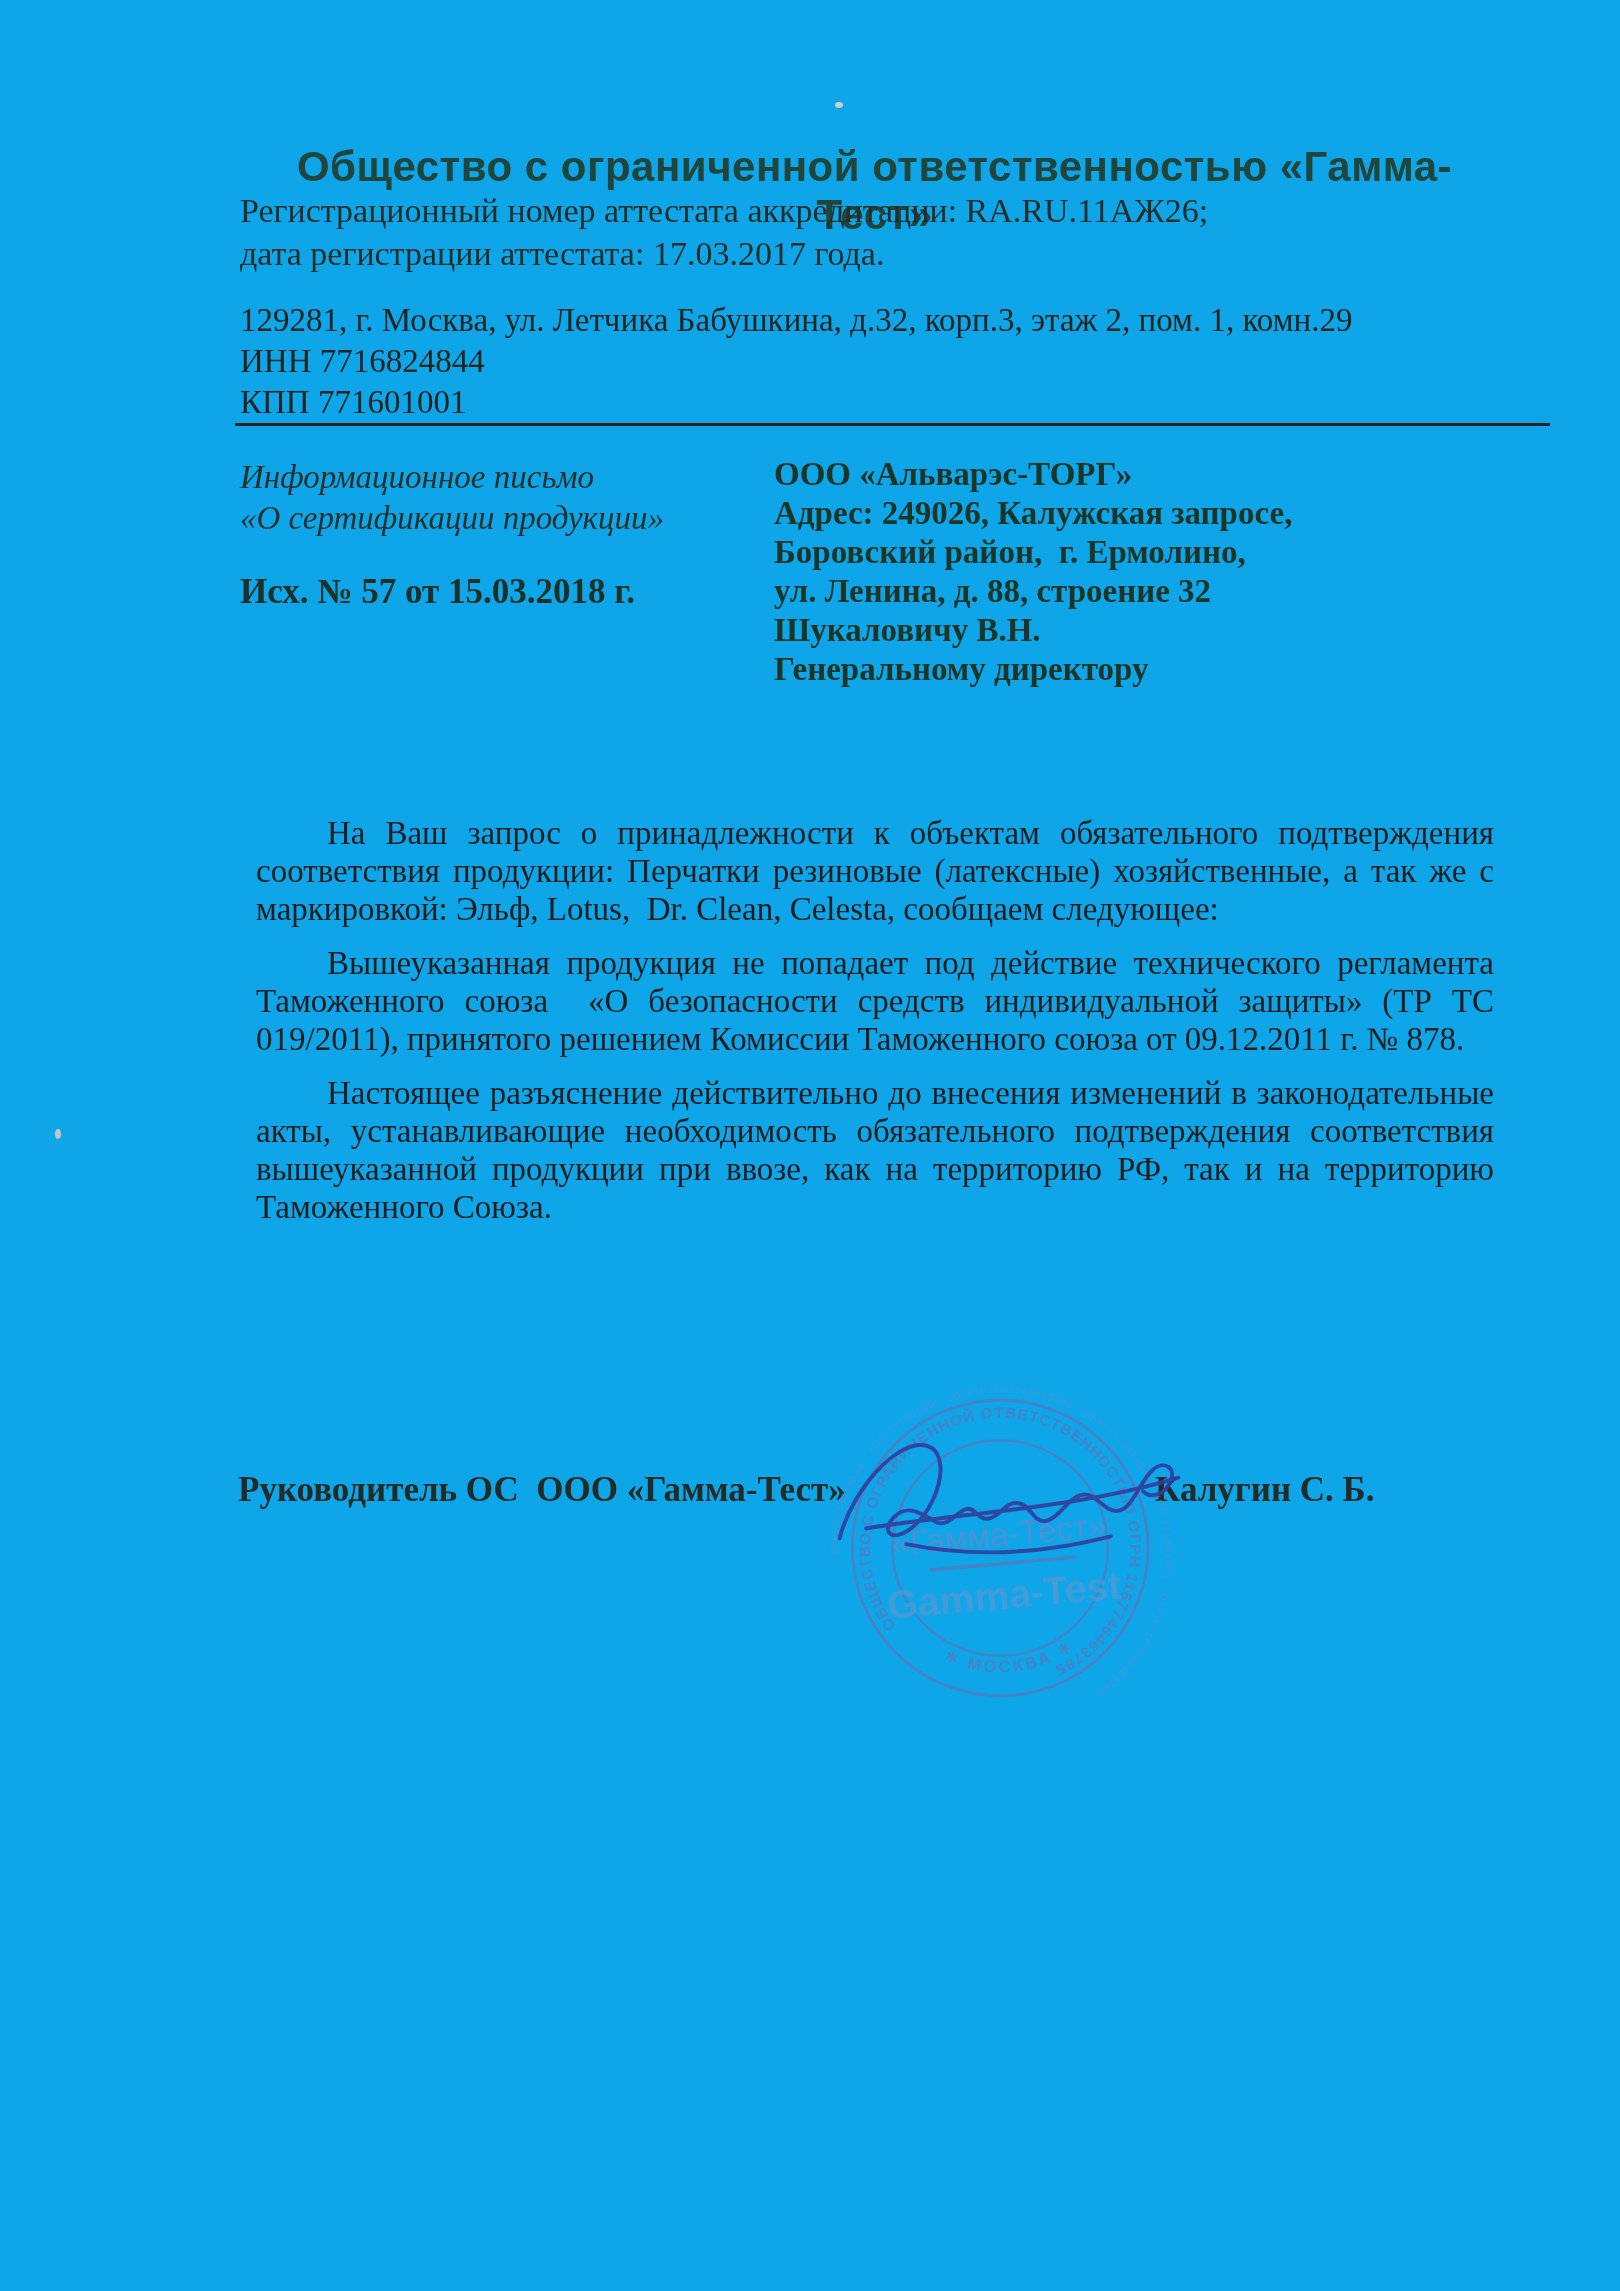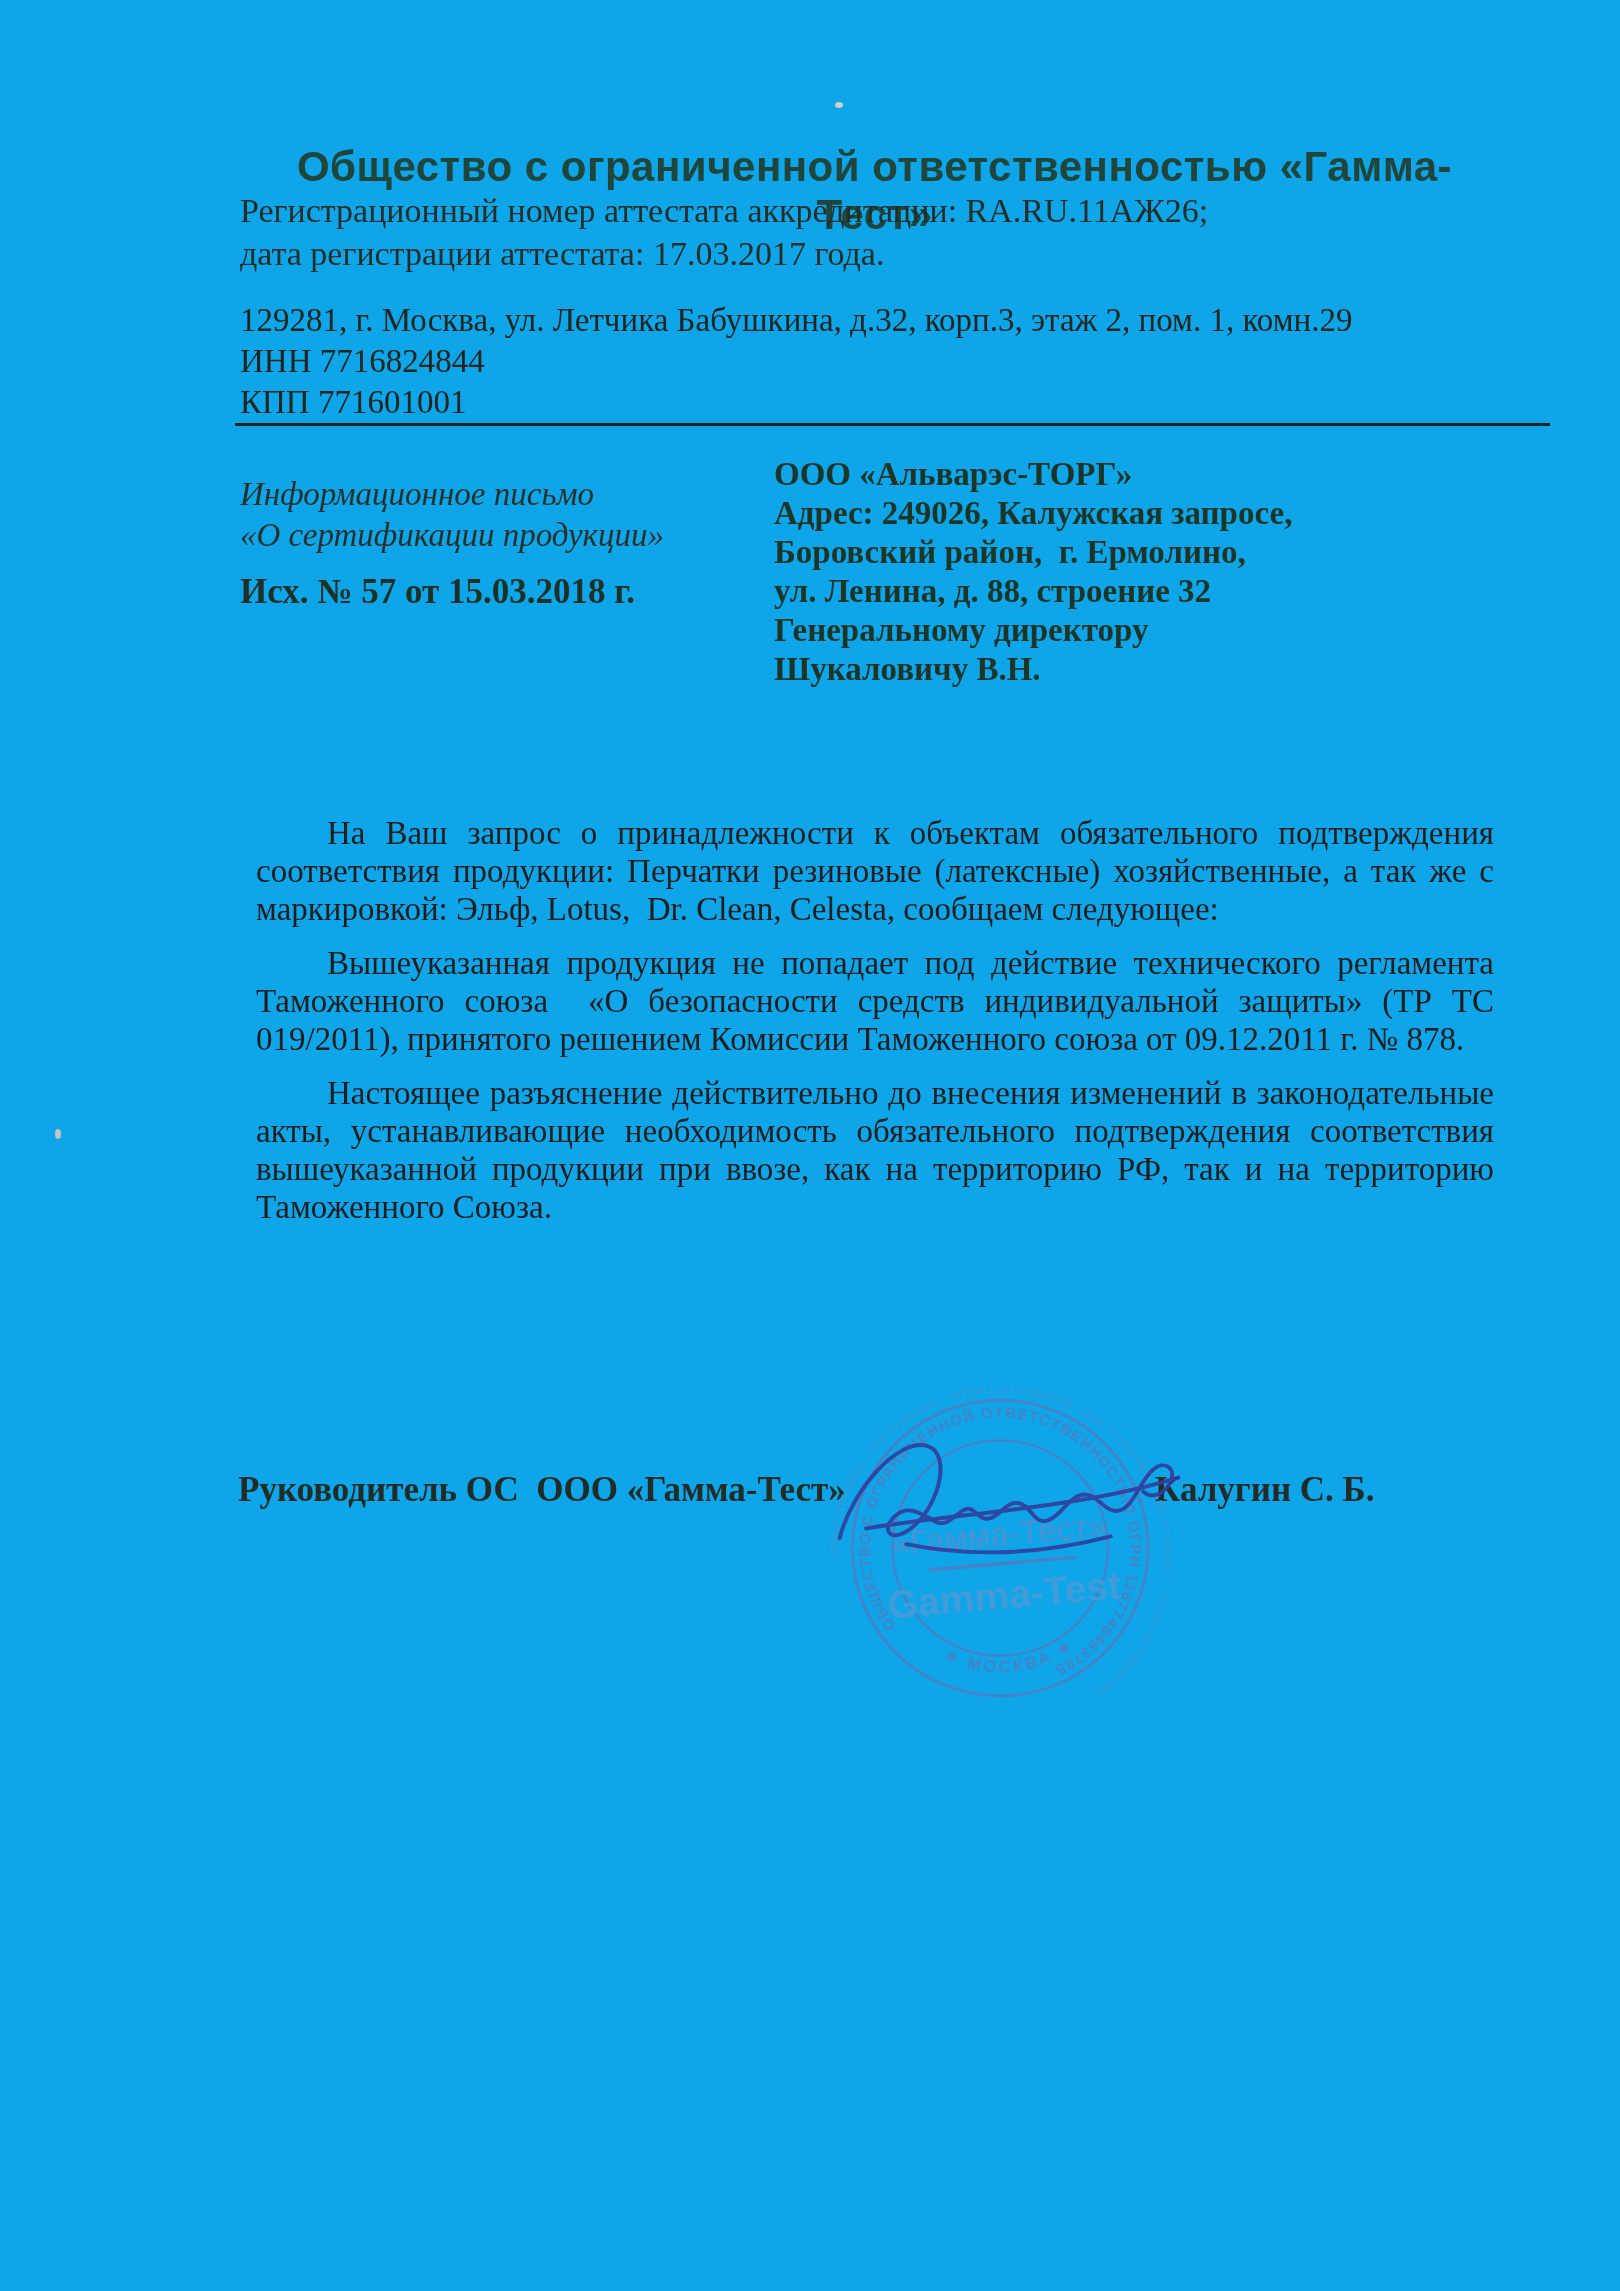--- a/index.html
+++ b/index.html
@@ -14,21 +14,21 @@
     font-weight:bold; font-size:42px; letter-spacing:0.5px; color:#20453a;
   }
   .reg-line { position:absolute; left:240px; width:1269px; text-align:left;
     font-size:34px; color:#242e28; }
   .reg-line.l1 { top:192px; }
   .reg-line.l2 { top:235px; }
   .addr-block { position:absolute; left:240px; top:300px; font-size:33px;
     line-height:41px; color:#20261f; }
   .rule { position:absolute; left:235px; top:423px; width:1315px; height:2.9px;
     background:#232323; }
-  .doc-type { position:absolute; left:240px; top:474px; font-style:italic;
+  .doc-type { position:absolute; left:240px; top:457px; font-style:italic;
     font-size:33px; line-height:41px; color:#26312b; }
   .outgoing { position:absolute; left:240px; top:572px; font-weight:bold;
     font-size:35px; color:#1d3126; }
   .recipient { position:absolute; left:774px; top:455px; width:743px;
     text-align:left; font-weight:bold; font-size:33px; line-height:39px;
     color:#1c3527; }
   .body-text { position:absolute; left:240px; top:798px; width:1270px;
     font-size:33px; line-height:38px; text-align:justify; color:#1e1e1e; }
   .body-text p { margin:16px; text-indent:71px; }
   .sig-label { position:absolute; left:238px; top:1470px; font-weight:bold;
@@ -62,22 +62,22 @@
     <div>«О сертификации продукции»</div>
   </div>
 
   <div class="outgoing">Исх. № 57 от 15.03.2018 г.</div>
 
   <div class="recipient">
     <div>ООО «Альварэс-ТОРГ»</div>
     <div>Адрес: 249026, Калужская запросе,</div>
     <div>Боровский район,&nbsp; г. Ермолино,</div>
     <div>ул. Ленина, д. 88, строение 32</div>
+    <div>Шукаловичу В.Н.</div>
     <div>Генеральному директору</div>
-    <div>Шукаловичу В.Н.</div>
   </div>
 
   <div class="body-text">
     <p>На Ваш запрос о принадлежности к объектам обязательного подтверждения соответствия продукции: Перчатки резиновые (латексные) хозяйственные, а так же с маркировкой: Эльф, Lotus,&nbsp; Dr. Clean, Celesta, сообщаем следующее:</p>
     <p>Вышеуказанная продукция не попадает под действие технического регламента Таможенного союза&nbsp; «О безопасности средств индивидуальной защиты» (ТР ТС 019/2011), принятого решением Комиссии Таможенного союза от 09.12.2011 г. № 878.</p>
     <p>Настоящее разъяснение действительно до внесения изменений в законодательные акты, устанавливающие необходимость обязательного подтверждения соответствия вышеуказанной продукции при ввозе, как на территорию РФ, так и на территорию Таможенного Союза.</p>
   </div>
 
   <div class="sig-label">Руководитель ОС&nbsp; ООО «Гамма-Тест»</div>
   <div class="sig-name">Калугин С. Б.</div>

